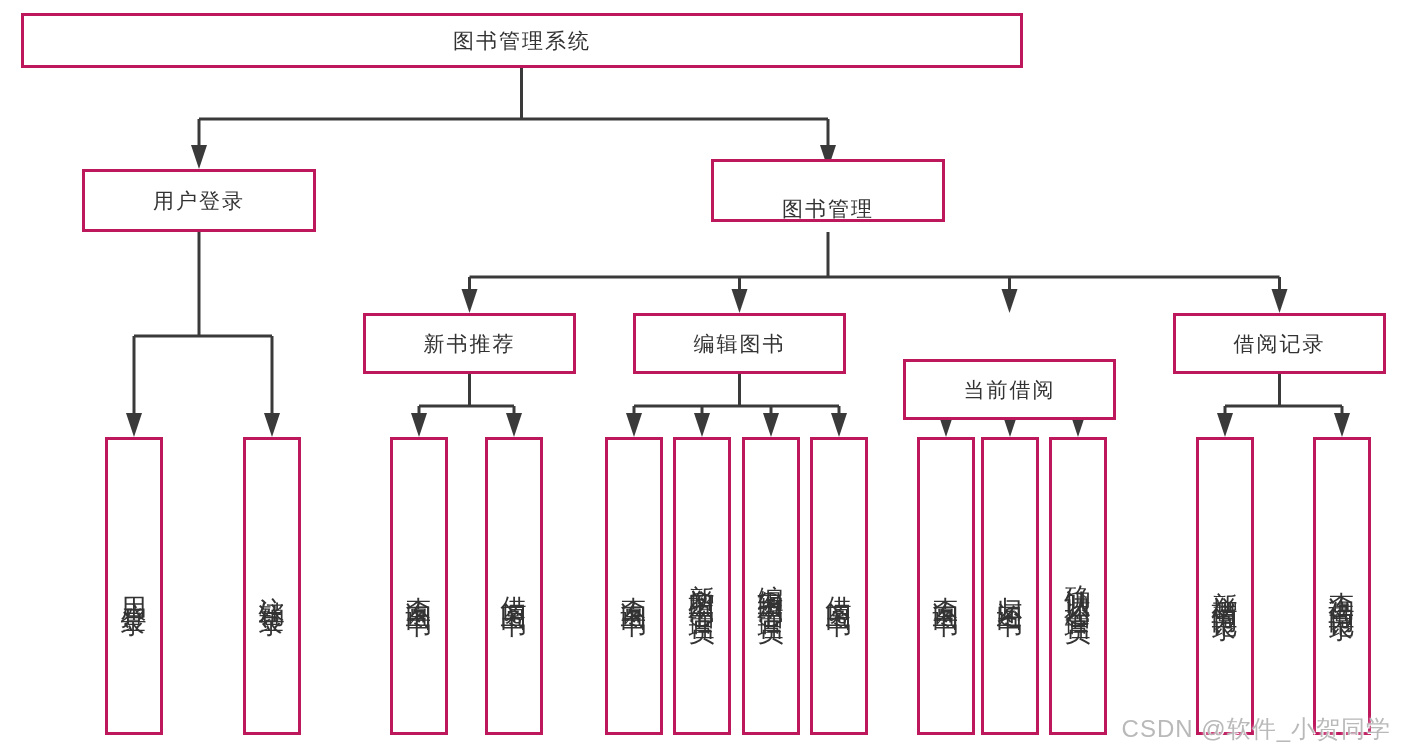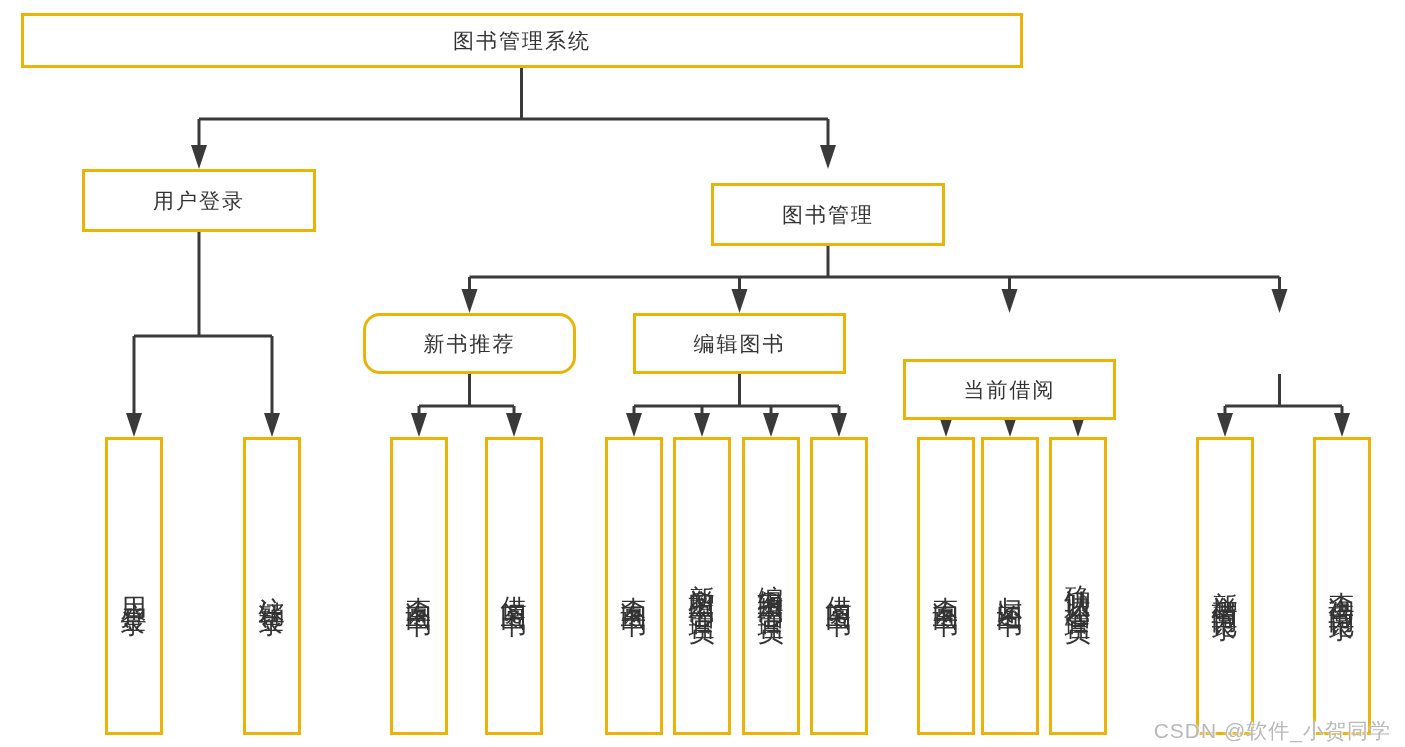--- a/index.html
+++ b/index.html
@@ -12,21 +12,21 @@
     font-family: "Liberation Sans", "DejaVu Sans", sans-serif;
     overflow: hidden;
   }
   #connectors {
     position: absolute;
     left: 0; top: 0;
     width: 1405px; height: 747px;
   }
   .node {
     position: absolute;
-    border: 3px solid #eab308;
+    border: 3px solid #be185d;
     background: #ffffff;
     display: flex;
     align-items: center;
     justify-content: center;
     color: #333333;
   }
   .node-h span {
     font-size: 21px;
     letter-spacing: 2px;
     line-height: 1;
@@ -36,36 +36,36 @@
     writing-mode: vertical-rl;
     text-orientation: mixed;
     font-size: 26px;
     letter-spacing: 5px;
     line-height: 1;
     white-space: pre;
   }
   
   .n-root   { left: 21px;   top: 13px;  width: 1002px; height: 55px; }
   .n-l2a    { left: 82px;   top: 169px; width: 234px;  height: 63px; }
-  .n-l2b    { left: 711px;  top: 183px; width: 234px;  height: 63px; }
-  .n-l3a    { left: 363px;  top: 313px; width: 213px;  height: 61px; border-radius: 17px; }
+  .n-l2b    { left: 711px;  top: 159px; width: 234px;  height: 63px; align-items: flex-end; }
+  .n-l3a    { left: 363px;  top: 313px; width: 213px;  height: 61px; }
   .n-l3b    { left: 633px;  top: 313px; width: 213px;  height: 61px; }
   .n-l3c    { left: 903px;  top: 313px; width: 213px;  height: 61px; margin-top: 46px; }
   .n-l3d    { left: 1173px; top: 313px; width: 213px;  height: 61px; }
   .leaf     { top: 437px; width: 58px; height: 298px; }
   .lf-a1 { left: 105px; }  .lf-a2 { left: 243px; }
   .lf-b1 { left: 390px; }  .lf-b2 { left: 485px; }
   .lf-c1 { left: 605px; }  .lf-c2 { left: 673px; }  .lf-c3 { left: 742px; }  .lf-c4 { left: 810px; }
   .lf-d1 { left: 917px; }  .lf-d2 { left: 981px; }  .lf-d3 { left: 1049px; }
   .lf-e1 { left: 1196px; } .lf-e2 { left: 1313px; }
   #watermark {
     position: absolute;
     right: 14px;
     bottom: 2px;
-    font-size: 21px;
+    font-size: 24px;
     color: #b9b9b9;
     text-shadow: 0 0 3px #ffffff, 1px 1px 0 #ffffff;
     letter-spacing: 1px;
     z-index: 5;
     white-space: nowrap;
   }
 </style>
 </head>
 <body>
 
@@ -164,20 +164,23 @@
 
   <div class="node node-h n-l3a">
     <span>新书推荐</span>
   </div>
   <div class="node node-h n-l3b">
     <span>编辑图书</span>
   </div>
   <div class="node node-h n-l3c">
     <span>当前借阅</span>
   </div>
+  <div class="node node-h n-l3d">
+    <span>借阅记录</span>
+  </div>
 
   <div class="node leaf lf-a1">
     <span>用户登录</span>
   </div>
   <div class="node leaf lf-a2">
     <span>注销登录</span>
   </div>
 
   <div class="node leaf lf-b1">
     <span>查询图书</span>

